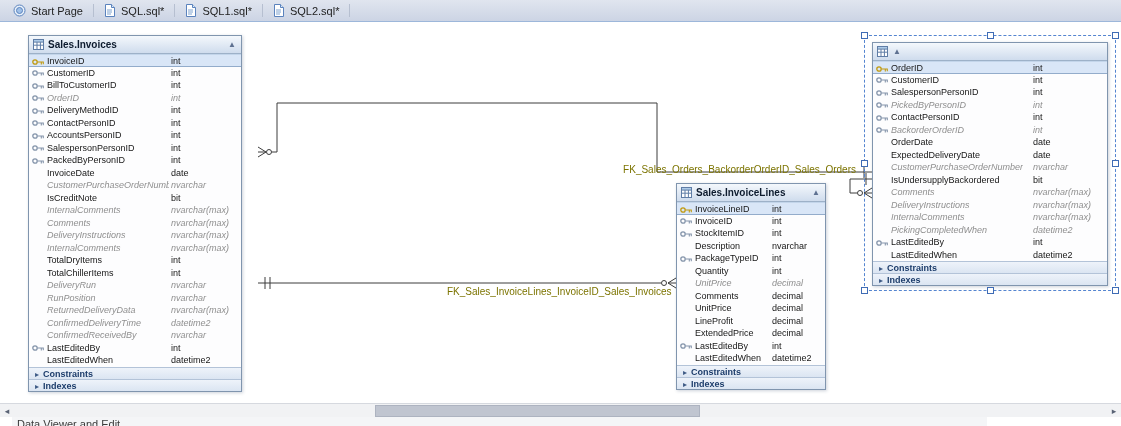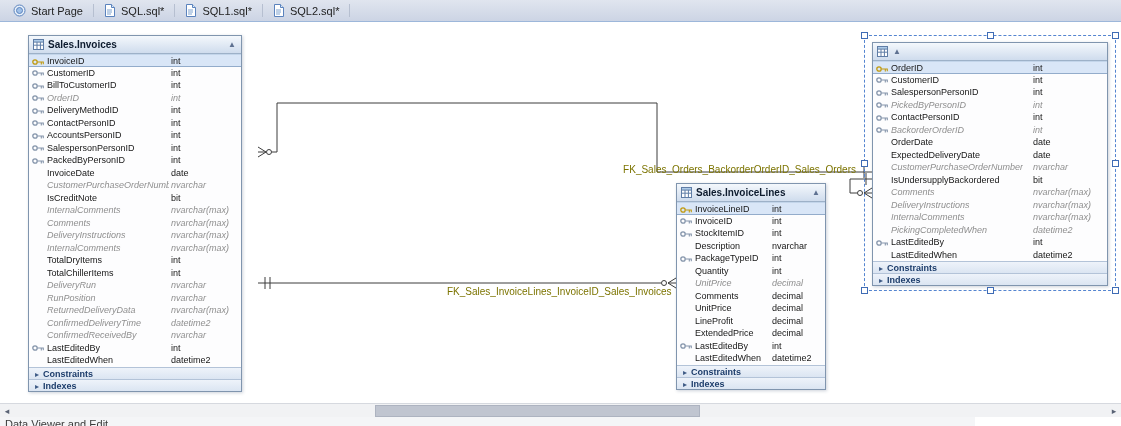--- a/index.html
+++ b/index.html
@@ -52,21 +52,21 @@
   .handle{position:absolute;width:7px;height:7px;background:#fff;border:1px solid #3f6cb5;pointer-events:auto}
   .h-tl{left:-4px;top:-4px}   .h-tm{left:122px;top:-4px}   .h-tr{right:-4px;top:-4px}
   .h-ml{left:-4px;top:124px}  .h-mr{right:-4px;top:124px}
   .h-bl{left:-4px;bottom:-4px}.h-bm{left:122px;bottom:-4px}.h-br{right:-4px;bottom:-4px}
 
   
   .hscroll{position:absolute;top:403px;left:0;width:1121px;height:14px;background:#f1f2f4;border-top:1px solid #d6d9df}
   .sbtn{position:absolute;top:0;width:14px;height:14px;font-size:9px;line-height:14px;text-align:center;color:#5a6375}
   .sbtn.left{left:0}.sbtn.right{right:0}
   .sthumb{position:absolute;left:375px;top:1px;height:12px;width:325px;background:#c0c5d0;border:1px solid #adb3c0}
-  .status{position:absolute;top:417px;left:0;width:975px;height:9px;background:#f4f5f7;overflow:hidden}
+  .status{position:absolute;top:417px;left:12px;width:975px;height:9px;background:#f4f5f7;overflow:hidden}
   .status .stext{font-size:11px;line-height:15px;color:#3b3b3b;padding-left:5px;white-space:nowrap}
 </style>
 </head>
 <body>
 
 <div class="app">
 
   <div class="tab-bar">
       <div class="tab">
         <svg class="ticon" width="13" height="13" viewBox="0 0 13 13">

